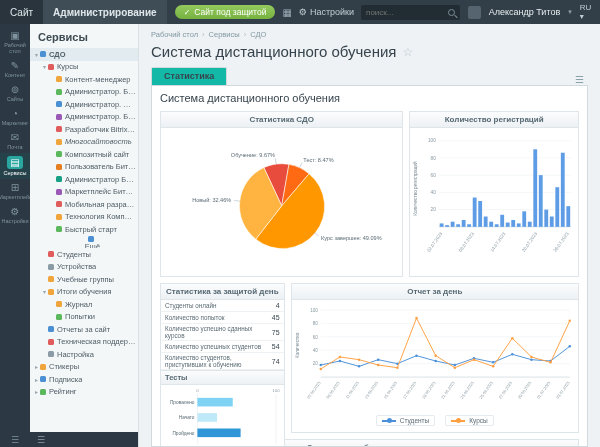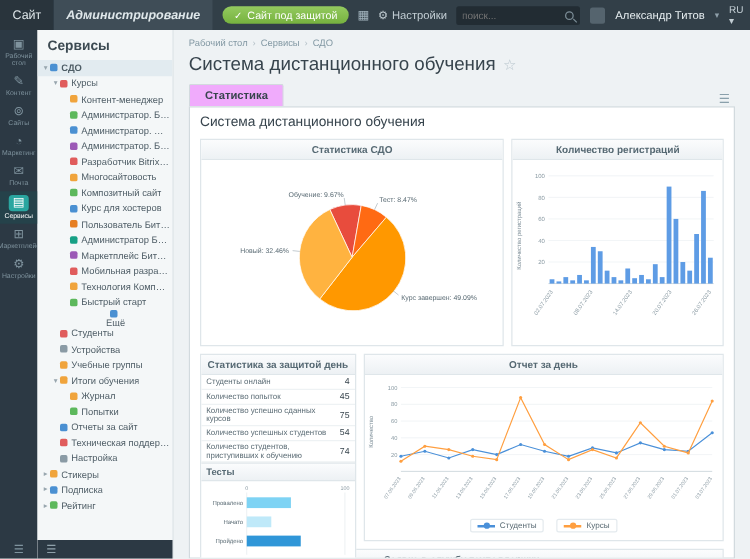--- a/index.html
+++ b/index.html
@@ -3,21 +3,21 @@
 <meta charset="utf-8">
 <style>
   * { margin:0; padding:0; box-sizing:border-box; }
   html,body { width:600px; height:447px; overflow:hidden; background:#eef2f4;
               font-family:"Liberation Sans","DejaVu Sans",sans-serif; }
   .app { width:600px; height:447px; display:flex; flex-direction:column; }
 
   
   .topbar { height:24px; flex:0 0 auto; background:#323f48; display:flex; align-items:stretch; color:#cfd8dd; }
   .topbar-tab { padding:0 10px; display:flex; align-items:center; font-size:10px; color:#dfe7ea; background:#29343c; cursor:pointer; }
-  .topbar-tab.active { background:#3f4d57; font-weight:bold;font-style:italic; }
+  .topbar-tab.active { background:#3f4d57; font-weight:bold; }
   .topbar-main { flex:1; display:flex; align-items:center; gap:7px; padding:0 8px; }
   .protect-btn { background:linear-gradient(#94ca5f,#76b23f); border-radius:9px; padding:2px 9px; font-size:8.5px; color:#fff; display:flex; align-items:center; gap:4px; white-space:nowrap; }
   .protect-check { font-size:8px; }
   .tb-icon { font-size:10px; color:#9fb0ba; }
   .tb-settings { display:flex; align-items:center; gap:3px; font-size:9px; color:#c3ced4; }
   .tb-right { margin-left:auto; display:flex; align-items:center; gap:8px; }
   .search-box { background:#222c33; border-radius:2px; height:15px; width:104px; display:flex; align-items:center; padding:0 5px; gap:4px; }
   .search-box input { background:transparent; border:0; outline:none; color:#8fa0aa; font-size:8px; width:100%; font-family:inherit; }
   .search-glyph { width:7px; height:7px; border:1px solid #7d8e98; border-radius:50%; position:relative; flex:0 0 auto; }
   .search-glyph::after { content:''; position:absolute; width:4px; height:1px; background:#7d8e98; transform:rotate(45deg); left:5px; top:6px; }
@@ -51,21 +51,21 @@
 
   
   .main { flex:1; min-width:0; background:#eef2f4; padding:6px 12px 0; display:flex; flex-direction:column; overflow:hidden; }
   .breadcrumb { font-size:7.5px; color:#8298a3; margin-bottom:4px; display:flex; gap:4px; }
   .crumb { cursor:pointer; }
   .crumb-sep { color:#aebbc2; }
   .title-row { display:flex; align-items:center; gap:6px; margin-bottom:7px; }
   .page-title { font-size:15px; color:#37444d; font-weight:normal; }
   .fav-star { color:#b9c6cd; font-size:12px; cursor:pointer; }
   .tabbar { display:flex; align-items:flex-end; height:18px; }
-  .tab { background:#f0abfc; border:1px solid #d2dade; border-bottom:none; padding:3px 12px 4px; font-size:9px; font-weight:bold; color:#37444d; border-radius:2px 2px 0 0; cursor:pointer; }
+  .tab { background:#14b8a6; border:1px solid #d2dade; border-bottom:none; padding:3px 12px 4px; font-size:9px; font-weight:bold; color:#37444d; border-radius:2px 2px 0 0; cursor:pointer; }
   .tab-menu { margin-left:auto; color:#8aa0ab; font-size:10px; padding:0 4px; cursor:pointer; }
   .content { background:#fff; border:1px solid #d2dade; border-top:1px solid #d2dade; flex:1; padding:6px 8px; overflow:hidden; }
   .content-heading { font-size:11px; color:#37444d; margin-bottom:7px; }
 
   .grid-row { display:flex; gap:6px; margin-bottom:6px; align-items:flex-start; }
   .grid-row2 { height:150px; }
   .panel { border:1px solid #dfe6ea; background:#fff; display:flex; flex-direction:column; overflow:hidden; }
   .panel-header { background:linear-gradient(#fbfcfd,#edf1f4); border-bottom:1px solid #dfe6ea; text-align:center; font-size:8px; font-weight:bold; color:#566973; padding:3px 4px; flex:0 0 auto; }
   .panel-body { flex:1; position:relative; }
   .p-pie  { width:254px; height:166px; }
@@ -188,34 +188,29 @@
           <div class="tree-item" style="padding-left: 19px;">
             <span class="arrow"></span>
             <span class="ticon" style="background: rgb(155, 89, 182);"></span>
             <span class="tlabel">Администратор. Бизнес</span>
           </div>
           <div class="tree-item" style="padding-left: 19px;">
             <span class="arrow"></span>
             <span class="ticon" style="background: rgb(224, 92, 92);"></span>
             <span class="tlabel">Разработчик Bitrix Framework</span>
           </div>
-          <div class="tree-item" style="padding-left: 19px;">
+          <div class="tree-item" style="padding-left: 19px; font-style: italic;">
             <span class="arrow"></span>
             <span class="ticon" style="background: rgb(240, 164, 60);"></span>
             <span class="tlabel">Многосайтовость</span>
           </div>
           <div class="tree-item" style="padding-left: 19px;">
             <span class="arrow"></span>
             <span class="ticon" style="background: rgb(92, 184, 92);"></span>
             <span class="tlabel">Композитный сайт</span>
-          </div>
-          <div class="tree-item" style="padding-left: 19px;">
-            <span class="arrow"></span>
-            <span class="ticon" style="background: rgb(74, 144, 210);"></span>
-            <span class="tlabel">Курс для хостеров</span>
           </div>
           <div class="tree-item" style="padding-left: 19px;">
             <span class="arrow"></span>
             <span class="ticon" style="background: rgb(230, 126, 34);"></span>
             <span class="tlabel">Пользователь Битрикс24</span>
           </div>
           <div class="tree-item" style="padding-left: 19px;">
             <span class="arrow"></span>
             <span class="ticon" style="background: rgb(22, 160, 133);"></span>
             <span class="tlabel">Администратор Битрикс24</span>

